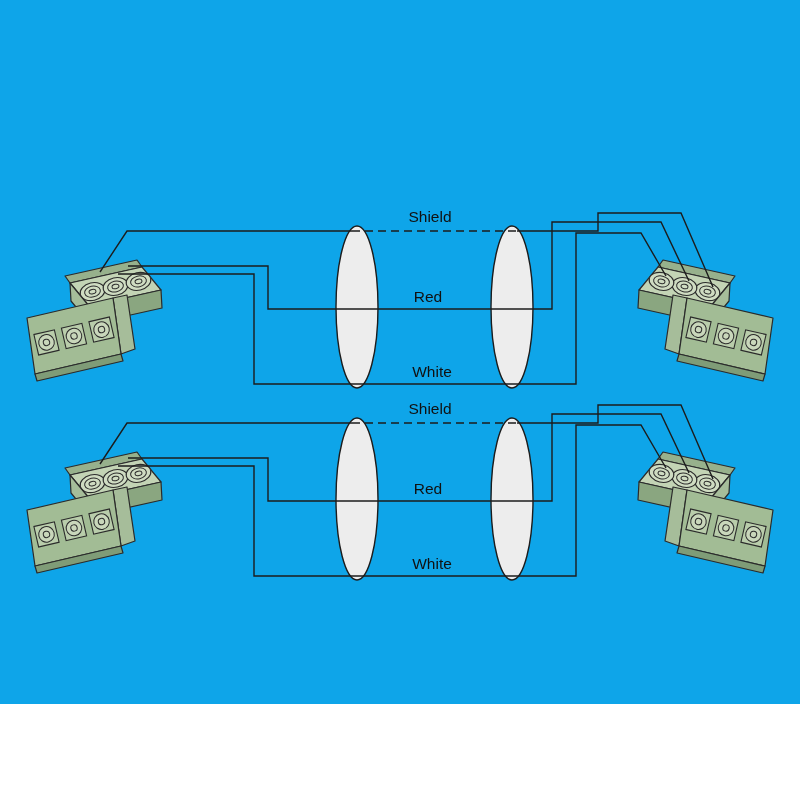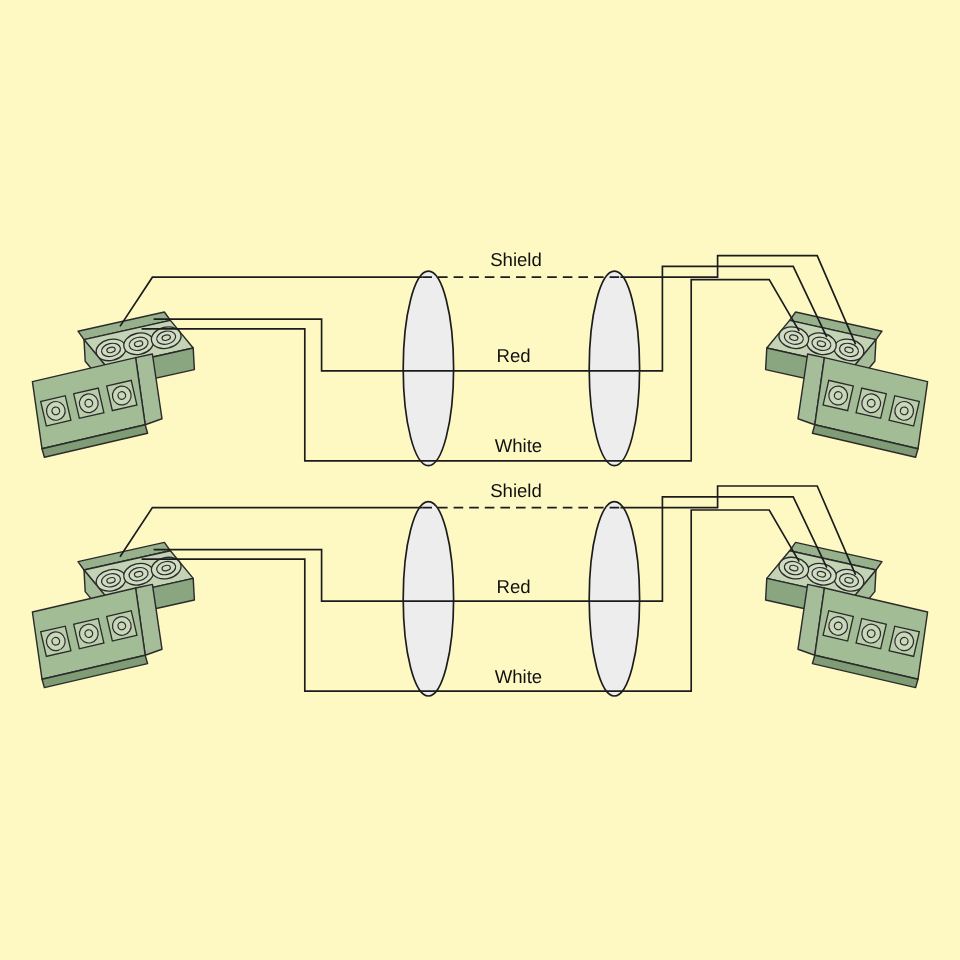--- a/index.html
+++ b/index.html
@@ -1,18 +1,18 @@
 <!DOCTYPE html>
 <html><head>
 <meta charset="utf-8">
 <style>
   html, body { margin: 0; padding: 0; background: #ffffff; }
   .canvas {
-    width: 800px; height: 800px; position: relative;
-    background: #fef9c3; overflow: hidden;
+    width: 800px; height: 704px; position: relative;
+    background: #0ea5e9; overflow: hidden;
     font-family: "Liberation Sans", sans-serif;
   }
   svg { display: block; }
   .w    { fill: none; stroke: #1c1c1c; stroke-width: 1.4; }
   .dash { stroke-dasharray: 8 5; }
   .cable { fill: #ededed; stroke: #1c1c1c; stroke-width: 1.4; }
   .pc   { stroke: #2b2b2b; stroke-width: 1.2; stroke-linejoin: round; }
   .top   { fill: #c3d4b5; }
   .ridge { fill: #97b18c; }
   .side  { fill: #8aa680; }

